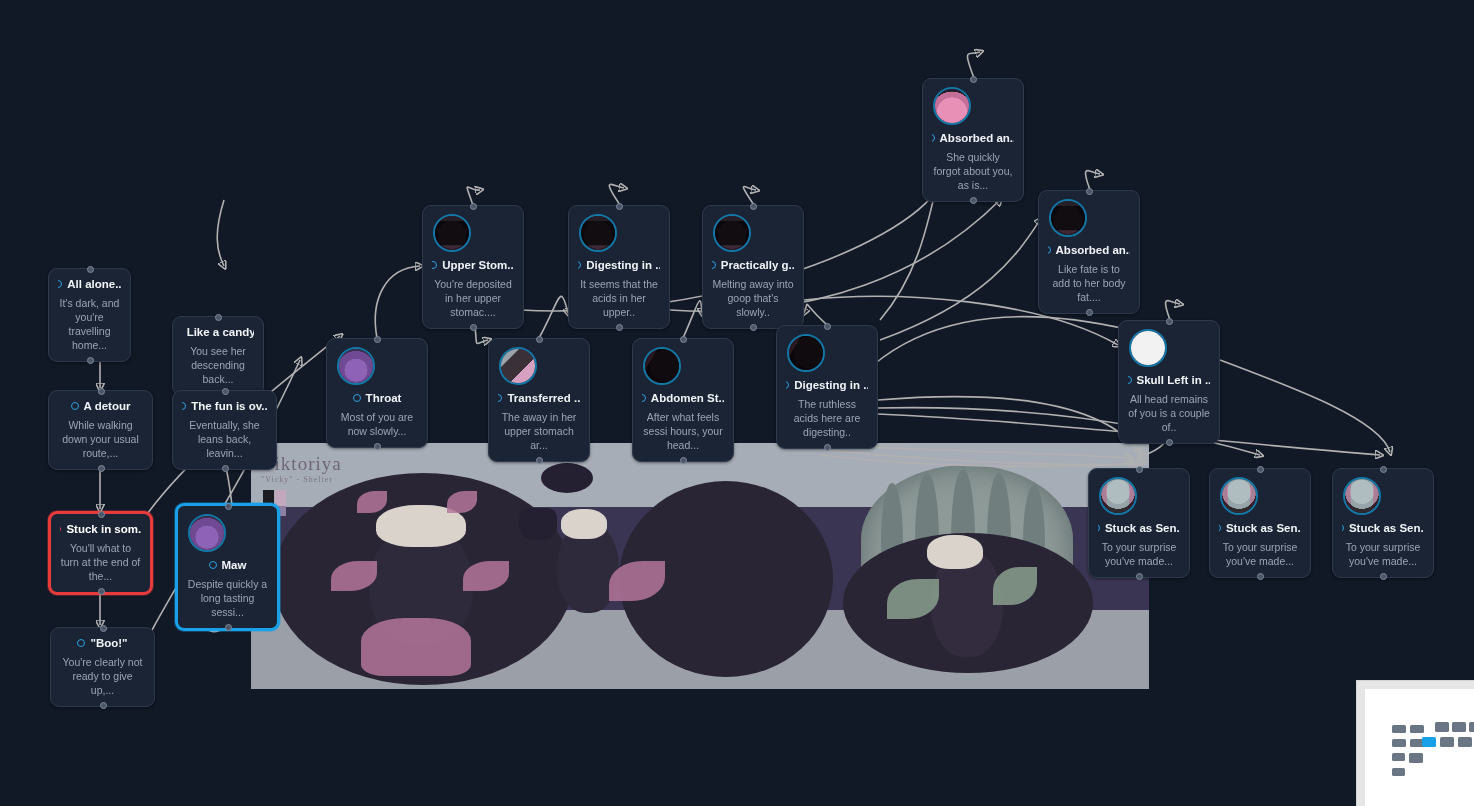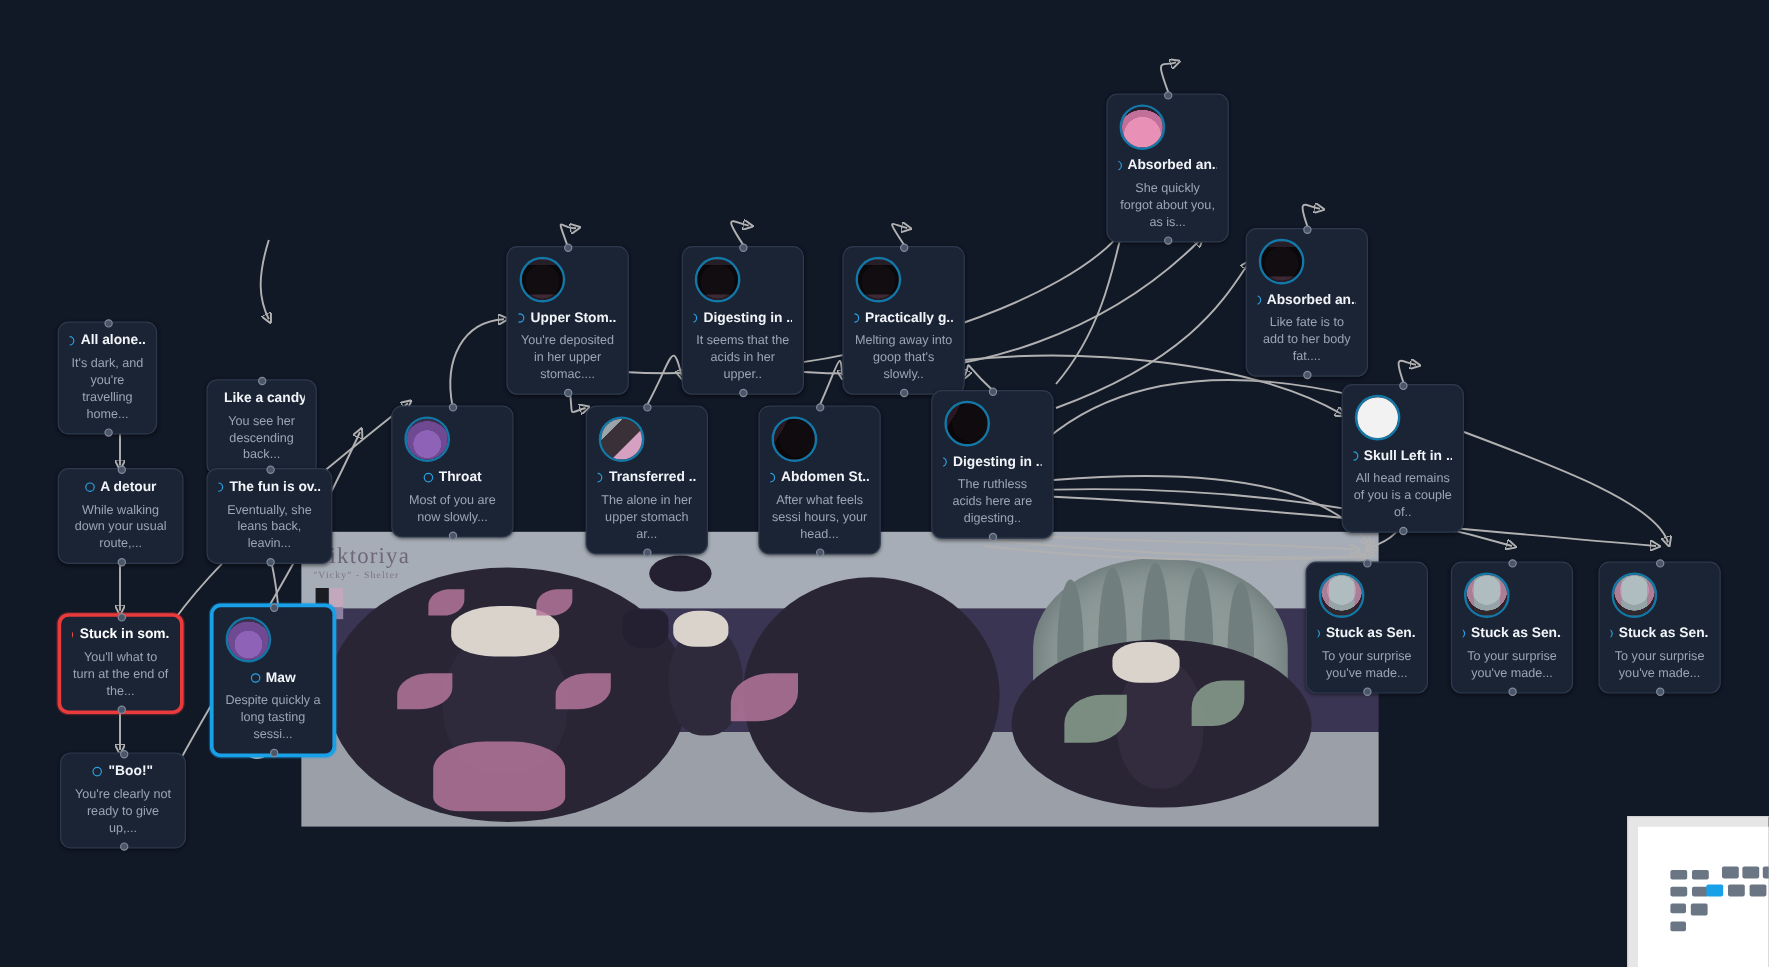--- a/index.html
+++ b/index.html
@@ -276,21 +276,21 @@
       </div>
       <div class="node" style="left: 488px; top: 338px; width: 102px;">
         <div class="hndl t"></div>
         <div class="avatar">
           <div class="av-in" style="background:linear-gradient(135deg,#9aa4aa 0 26%,#3a3138 27% 62%,#d6a0c0 63% 100%);background-blend-mode:multiply;"></div>
         </div>
         <div class="title">
           <span class="dotico"></span>
           <span>Transferred ...</span>
         </div>
-        <div class="desc">The alone in her upper stomach ar...</div>
+        <div class="desc">The away in her upper stomach ar...</div>
         <div class="hndl b"></div>
       </div>
       <div class="node" style="left: 568px; top: 205px; width: 102px;">
         <div class="hndl t"></div>
         <div class="avatar">
           <div class="av-in" style="background:radial-gradient(circle at 50% 55%, #4a4048 0 55%, #2f2a33 56% 100%), linear-gradient(180deg,#cbb9c4 0 14%,#3a333d 15% 86%,#d2a5bb 87% 100%);background-blend-mode:multiply;"></div>
         </div>
         <div class="title">
           <span class="dotico"></span>
           <span>Digesting in ...</span>

